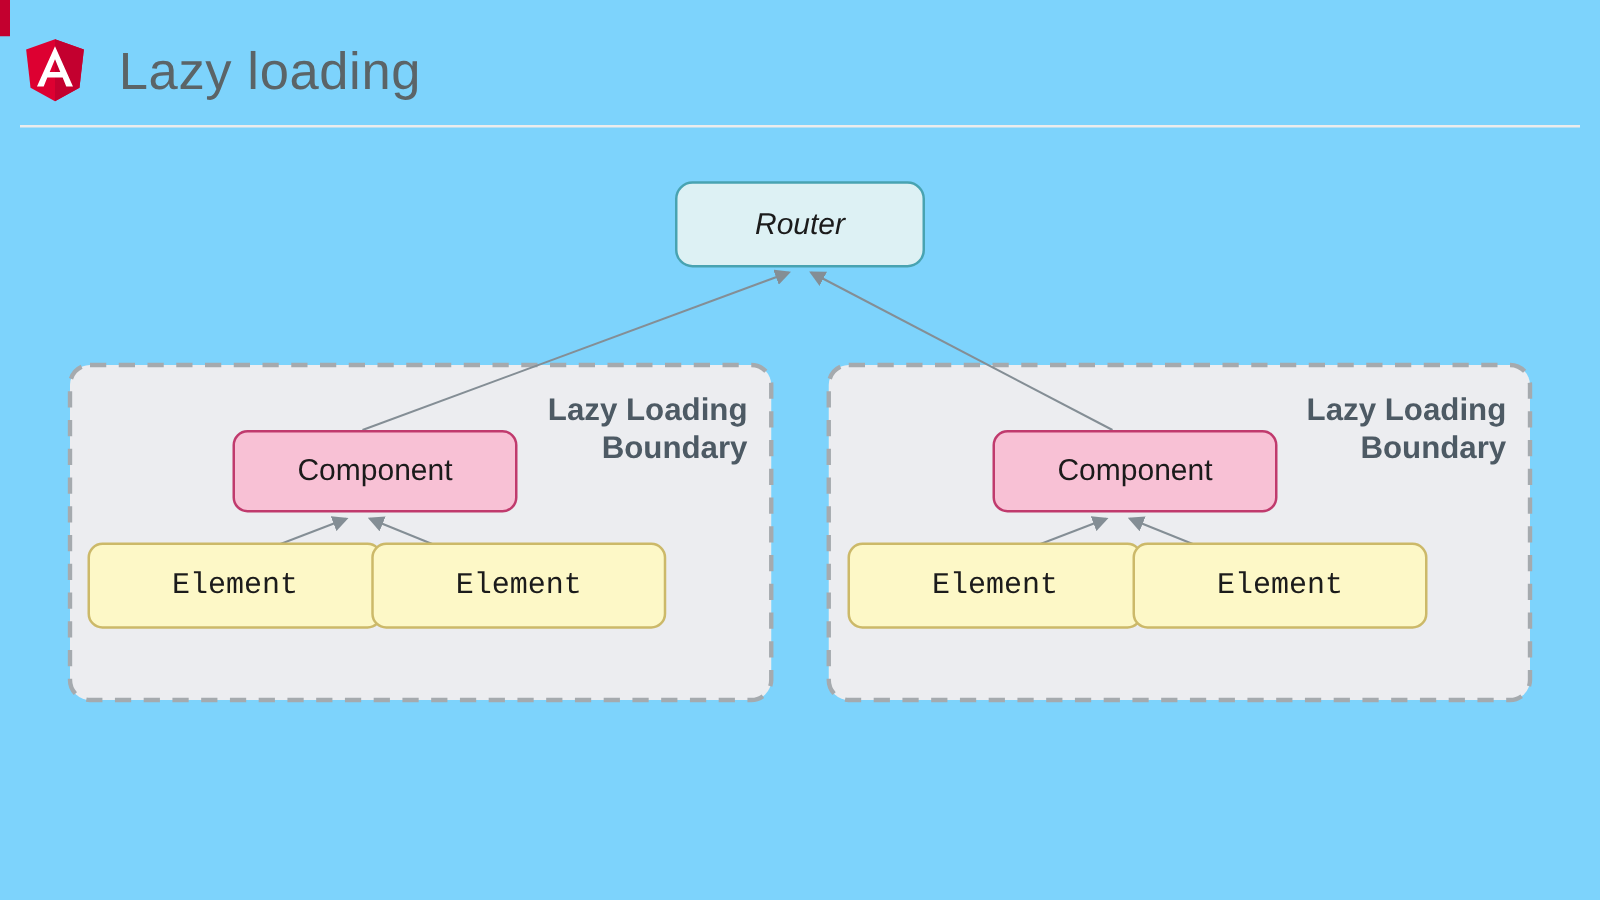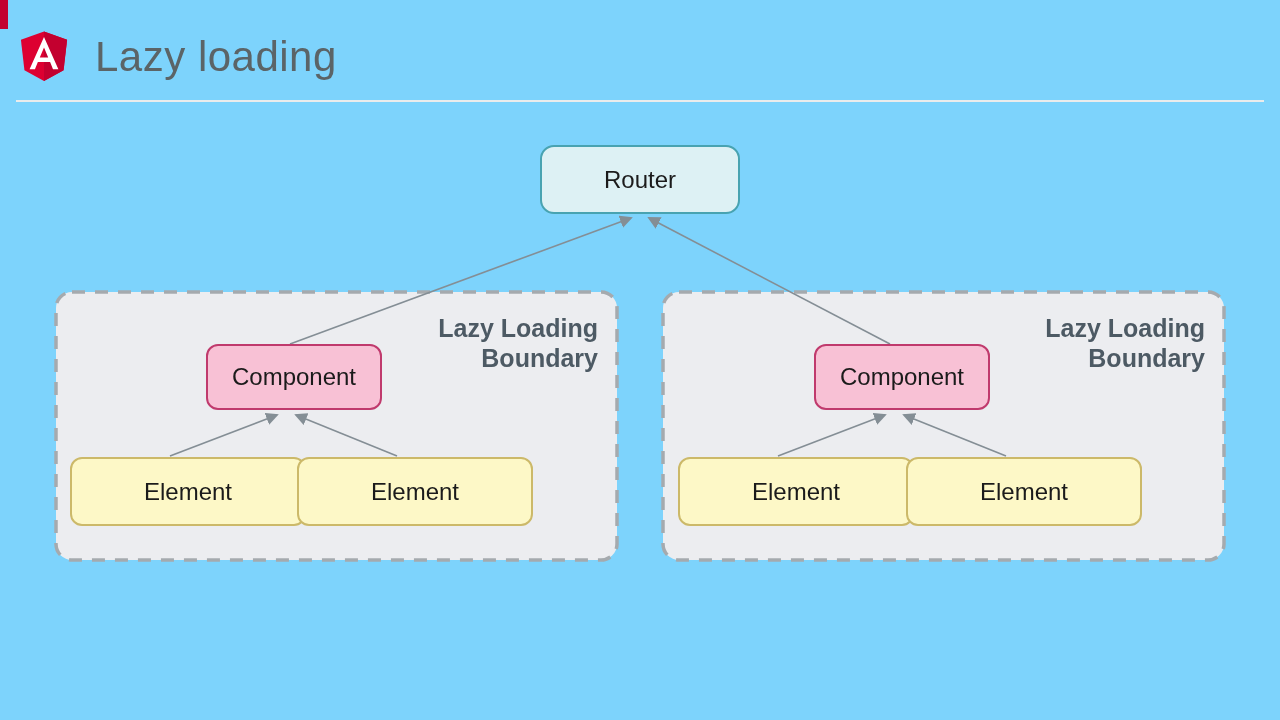--- a/index.html
+++ b/index.html
@@ -34,35 +34,36 @@
     position:absolute;
     display:flex;align-items:center;justify-content:center;
     font-size:24px;color:#1b1b1b;
     box-sizing:border-box;
   }
   .router{
     left:540px;top:145px;width:200px;height:69px;
     background:var(--router-fill,#ddf1f4);
     border:2px solid var(--router-border,#48a3b1);
     border-radius:14px;
+    font-style:italic;
   }
   .component{
-    width:176px;height:66px;top:344px;
+    width:228px;height:66px;top:344px;
     background:var(--component-fill,#f8c1d5);
     border:2px solid var(--component-border,#c03a6d);
     border-radius:12px;
-    margin-left:20px;
   }
   .component-left{left:186px;}
   .component-right{left:794px;}
   .element{
-    width:236px;height:69px;top:457px;
+    width:236px;height:69px;top:434px;
     background:var(--element-fill,#fdf8c7);
     border:2px solid var(--element-border,#ccb969);
     border-radius:12px;
+    font-family:Liberation Mono, monospace;
   }
   .element-l1{left:70px;}
   .element-l2{left:297px;}
   .element-r1{left:678px;}
   .element-r2{left:906px;}
   .boundary-label{
     position:absolute;top:313px;width:258px;
     text-align:right;
     font-size:25px;line-height:30px;font-weight:bold;
     color:var(--boundary-label-color,#4d5a64);

